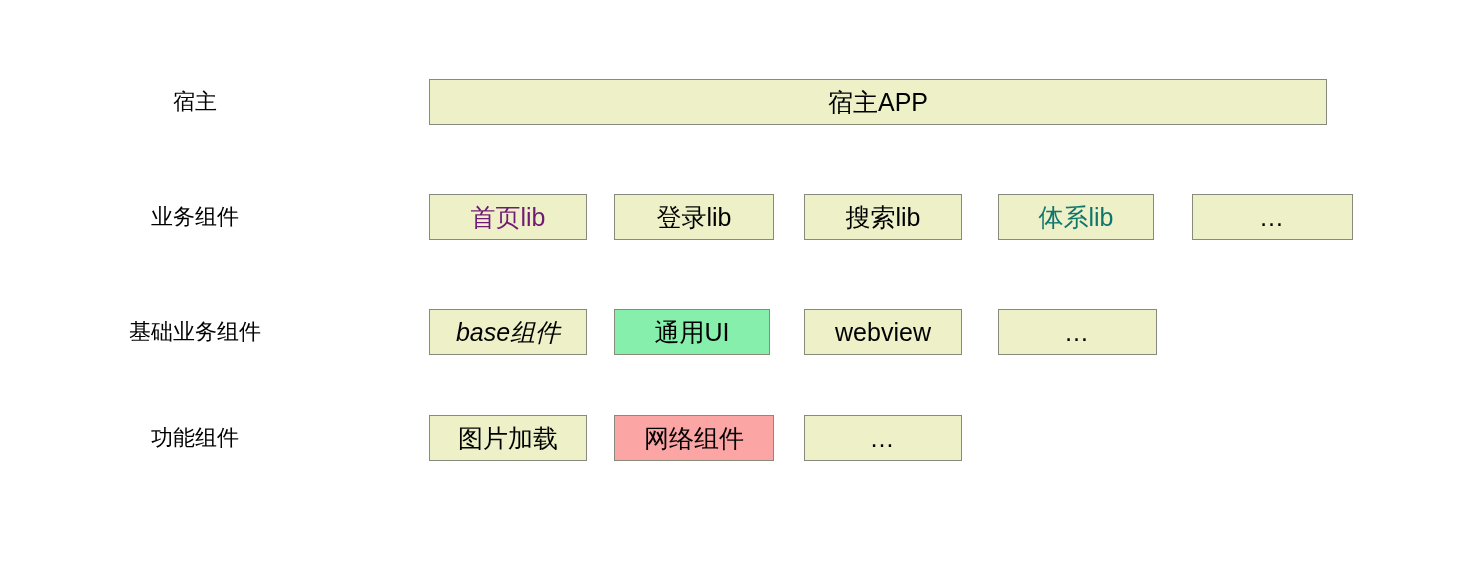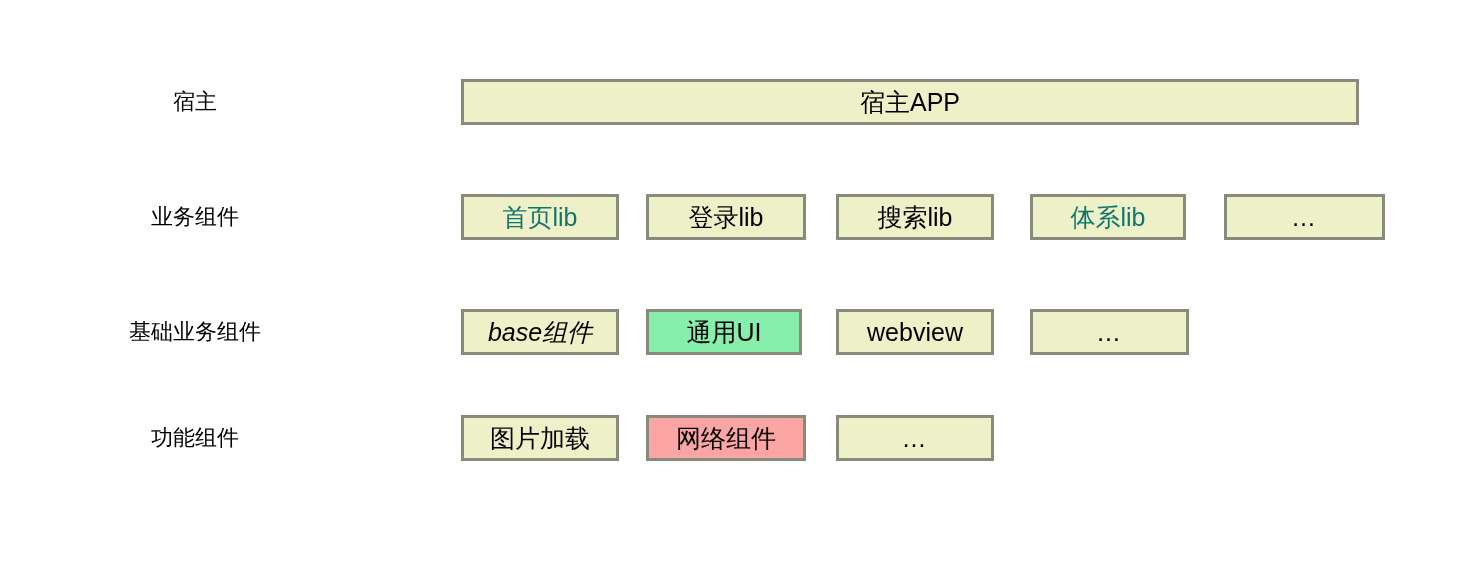--- a/index.html
+++ b/index.html
@@ -42,49 +42,48 @@
     left: 429px;
     top: 0;
     height: 46px;
   }
   .node {
     position: absolute;
     top: 0;
     height: 46px;
     box-sizing: border-box;
     background: #eef0c8;
-    border: 3px solid #0ea5e9;
+    border: 1px solid #0ea5e9;
     display: flex;
     align-items: center;
     justify-content: center;
     font-size: 25px;
     line-height: 1;
     color: #000000;
     white-space: nowrap;
-    margin-left: 32px;
   }
   .node.ellipsis {
     font-size: 25px;
     letter-spacing: 2px;
   }
 </style>
 </head>
 <body>
 
 <div id="diagram" style="background: rgb(255, 255, 255);">
     <div class="row" style="top: 79px;">
       <div class="row-label">宿主</div>
       <div class="boxes">
         <div class="node" style="left: 0px; width: 898px; background: rgb(238, 240, 200); border-color: rgb(136, 138, 124); color: rgb(0, 0, 0);">宿主APP</div>
       </div>
     </div>
     <div class="row" style="top: 194px;">
       <div class="row-label">业务组件</div>
       <div class="boxes">
-        <div class="node" style="left: 0px; width: 158px; background: rgb(238, 240, 200); border-color: rgb(136, 138, 124); color: #0f766e;">首页lib</div>
+        <div class="node" style="left: 0px; width: 158px; background: rgb(238, 240, 200); border-color: rgb(136, 138, 124); color: #701a75;">首页lib</div>
         <div class="node" style="left: 185px; width: 160px; background: rgb(238, 240, 200); border-color: rgb(136, 138, 124); color: rgb(0, 0, 0);">登录lib</div>
         <div class="node" style="left: 375px; width: 158px; background: rgb(238, 240, 200); border-color: rgb(136, 138, 124); color: rgb(0, 0, 0);">搜索lib</div>
         <div class="node" style="left: 569px; width: 156px; background: rgb(238, 240, 200); border-color: rgb(136, 138, 124); color: #0f766e;">体系lib</div>
         <div class="node ellipsis" style="left: 763px; width: 161px; background: rgb(238, 240, 200); border-color: rgb(136, 138, 124); color: rgb(0, 0, 0);">…</div>
       </div>
     </div>
     <div class="row" style="top: 309px;">
       <div class="row-label">基础业务组件</div>
       <div class="boxes">
         <div class="node" style="left: 0px; width: 158px; background: rgb(238, 240, 200); border-color: rgb(136, 138, 124); color: rgb(0, 0, 0); font-style: italic;">base组件</div>

